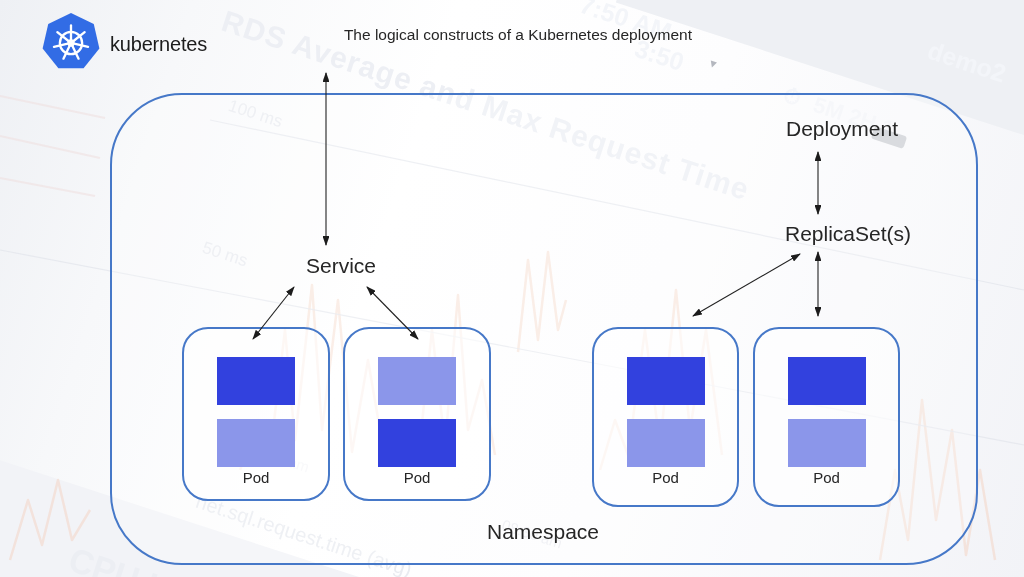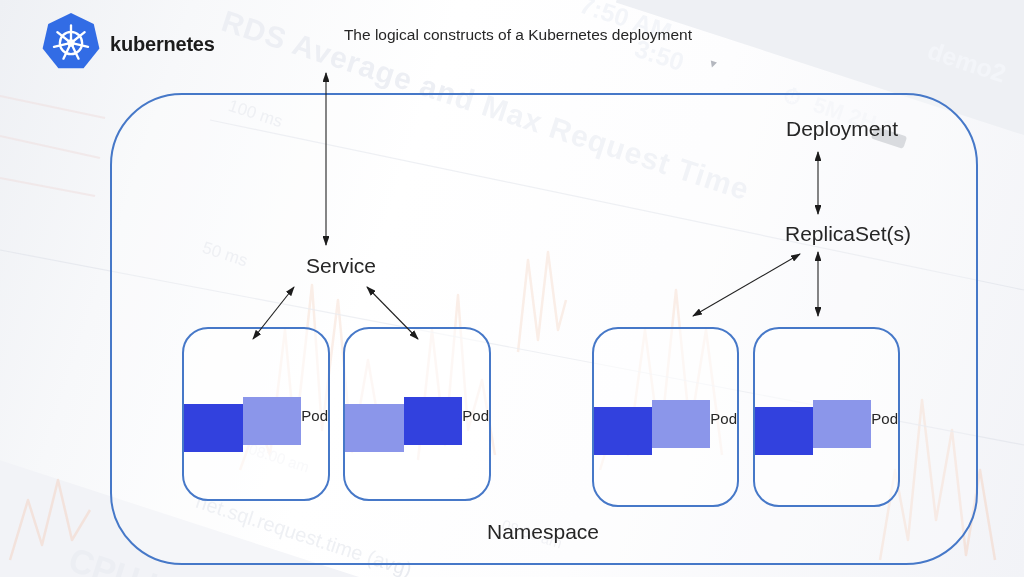--- a/index.html
+++ b/index.html
@@ -18,30 +18,30 @@
   .wm-med{font-size:25px;color:#f3f5f9;}
   .wm-small{font-size:17px;font-weight:400;color:#e9ebf0;}
   .wm-tiny{font-size:15px;font-weight:400;color:#ecedf2;}
   .wm-huge{font-size:34px;color:#eceef3;}
   .wm-pill{position:absolute;left:872px;top:131px;width:34px;height:13px;border-radius:3px;
            background:rgba(150,155,165,0.45);transform:rotate(18deg);}
   .wm-caret{position:absolute;left:710px;top:56px;font-size:13px;color:rgba(120,126,138,0.55);transform:rotate(18deg);}
   svg.bg-lines{position:absolute;left:0;top:0;pointer-events:none;}
   
   .logo{left:40px;top:11px;width:62px;height:62px;}
-  .brand{left:110px;top:33px;font-size:20px;font-weight:700;color:#1c1c1c;letter-spacing:-0.2px;}
+  .brand{left:110px;top:33px;font-size:20px;font-weight:400;color:#1c1c1c;letter-spacing:-0.2px;}
   .title{left:232px;top:26px;width:460px;text-align:right;font-size:15.5px;color:#262626;}
   
   .namespace{
     left:110px;top:93px;width:868px;height:472px;border:2.5px solid #4678C8;border-radius:72px;
     background:rgba(255,255,255,0.25);box-sizing:border-box;
   }
   .pod{
     position:absolute;border:2px solid #4678C8;border-radius:26px;background:rgba(255,255,255,0.55);
-    box-sizing:border-box;display:flex;flex-direction:row;align-items:center;
+    box-sizing:border-box;display:flex;flex-direction:column;align-items:center;
   }
   .pod-rect{width:78px;height:48px;}
   .pod-rect.first{margin-top:28px;}
   .pod-rect.second{margin-top:14px;}
   .pod-label{margin-top:2px;font-size:15px;color:#262626;}
   .pod1{left:182px;top:327px;width:148px;height:174px;}
   .pod2{left:343px;top:327px;width:148px;height:174px;}
   .pod3{left:592px;top:327px;width:147px;height:180px;}
   .pod4{left:753px;top:327px;width:147px;height:180px;}
   .lbl{position:absolute;font-size:21px;color:#262626;text-align:center;}

